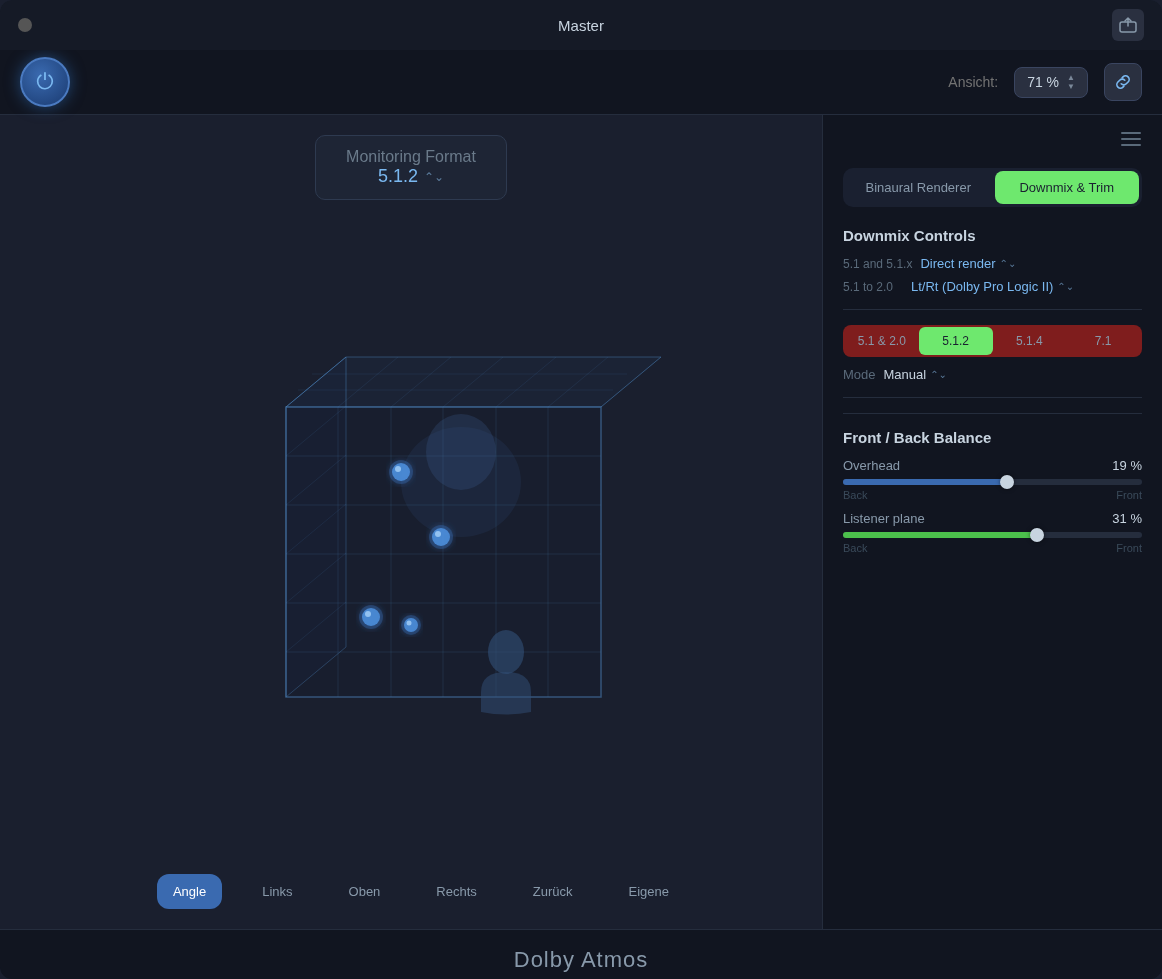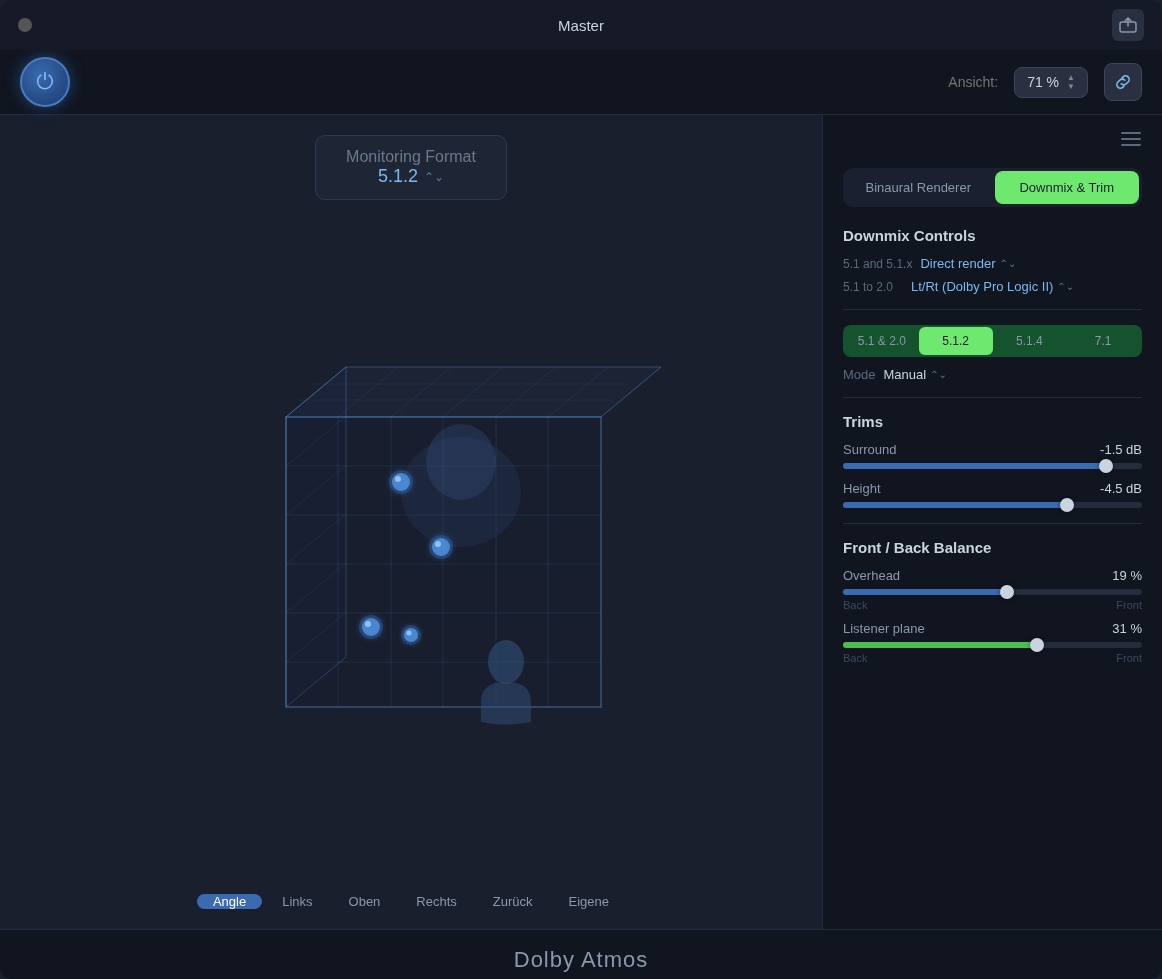--- a/index.html
+++ b/index.html
@@ -167,26 +167,27 @@
       align-items: center;
       justify-content: center;
     }
 
     .view-buttons {
       display: flex;
       gap: 4px;
       margin-top: 10px;
     }
     .view-btn {
-      padding: 0 16px;
+      padding: 10px 16px;
       border-radius: 12px;
       border: none;
       cursor: pointer;
       font-size: 13px;
       font-weight: 500;
+      margin-left: 20px;
     }
     .view-btn.active {
       background: #3a6ab0;
       color: #fff;
     }
     .view-btn.inactive {
       background: transparent;
       color: #8899aa;
     }
 
@@ -274,21 +275,21 @@
 
     .divider {
       height: 1px;
       background: #252d3d;
       margin: 15px 0;
     }
 
     
     .trim-tab-row {
       display: flex;
-      background: #14532d;
+      background: #7f1d1d;
       border-radius: 8px;
       padding: 2px;
       margin-bottom: 10px;
     }
     .trim-tab {
       flex: 1;
       padding: 7px 4px;
       border-radius: 6px;
       border: none;
       cursor: pointer;
@@ -576,45 +577,20 @@
         <span class="mode-label">Mode</span>
         <span class="mode-value">
           <span>Manual</span>
           <span style="font-size:10px;color:#5a7a9a;">⌃⌄</span>
         </span>
       </div>
     </div>
 
     <div class="divider"></div>
 
-    <div>
-      <div class="section-title">Trims</div>
-
-      <div class="slider-section">
-        <div class="slider-header">
-          <span class="slider-label">Surround</span>
-          <span class="slider-value">-1.5 dB</span>
-        </div>
-        <div class="slider-track">
-          <div class="slider-fill" style="width: 88%;"></div>
-          <div class="slider-thumb" style="left: calc(88% - 7px);"></div>
-        </div>
-      </div>
-
-      <div class="slider-section">
-        <div class="slider-header">
-          <span class="slider-label">Height</span>
-          <span class="slider-value">-4.5 dB</span>
-        </div>
-        <div class="slider-track">
-          <div class="slider-fill" style="width: 75%;"></div>
-          <div class="slider-thumb" style="left: calc(75% - 7px);"></div>
-        </div>
-      </div>
-    </div>
 
     <div class="divider"></div>
 
     <div>
       <div class="section-title">Front / Back Balance</div>
 
       <div class="slider-section">
         <div class="slider-header">
           <span class="slider-label">Overhead</span>
           <span class="slider-value">19 %</span>

